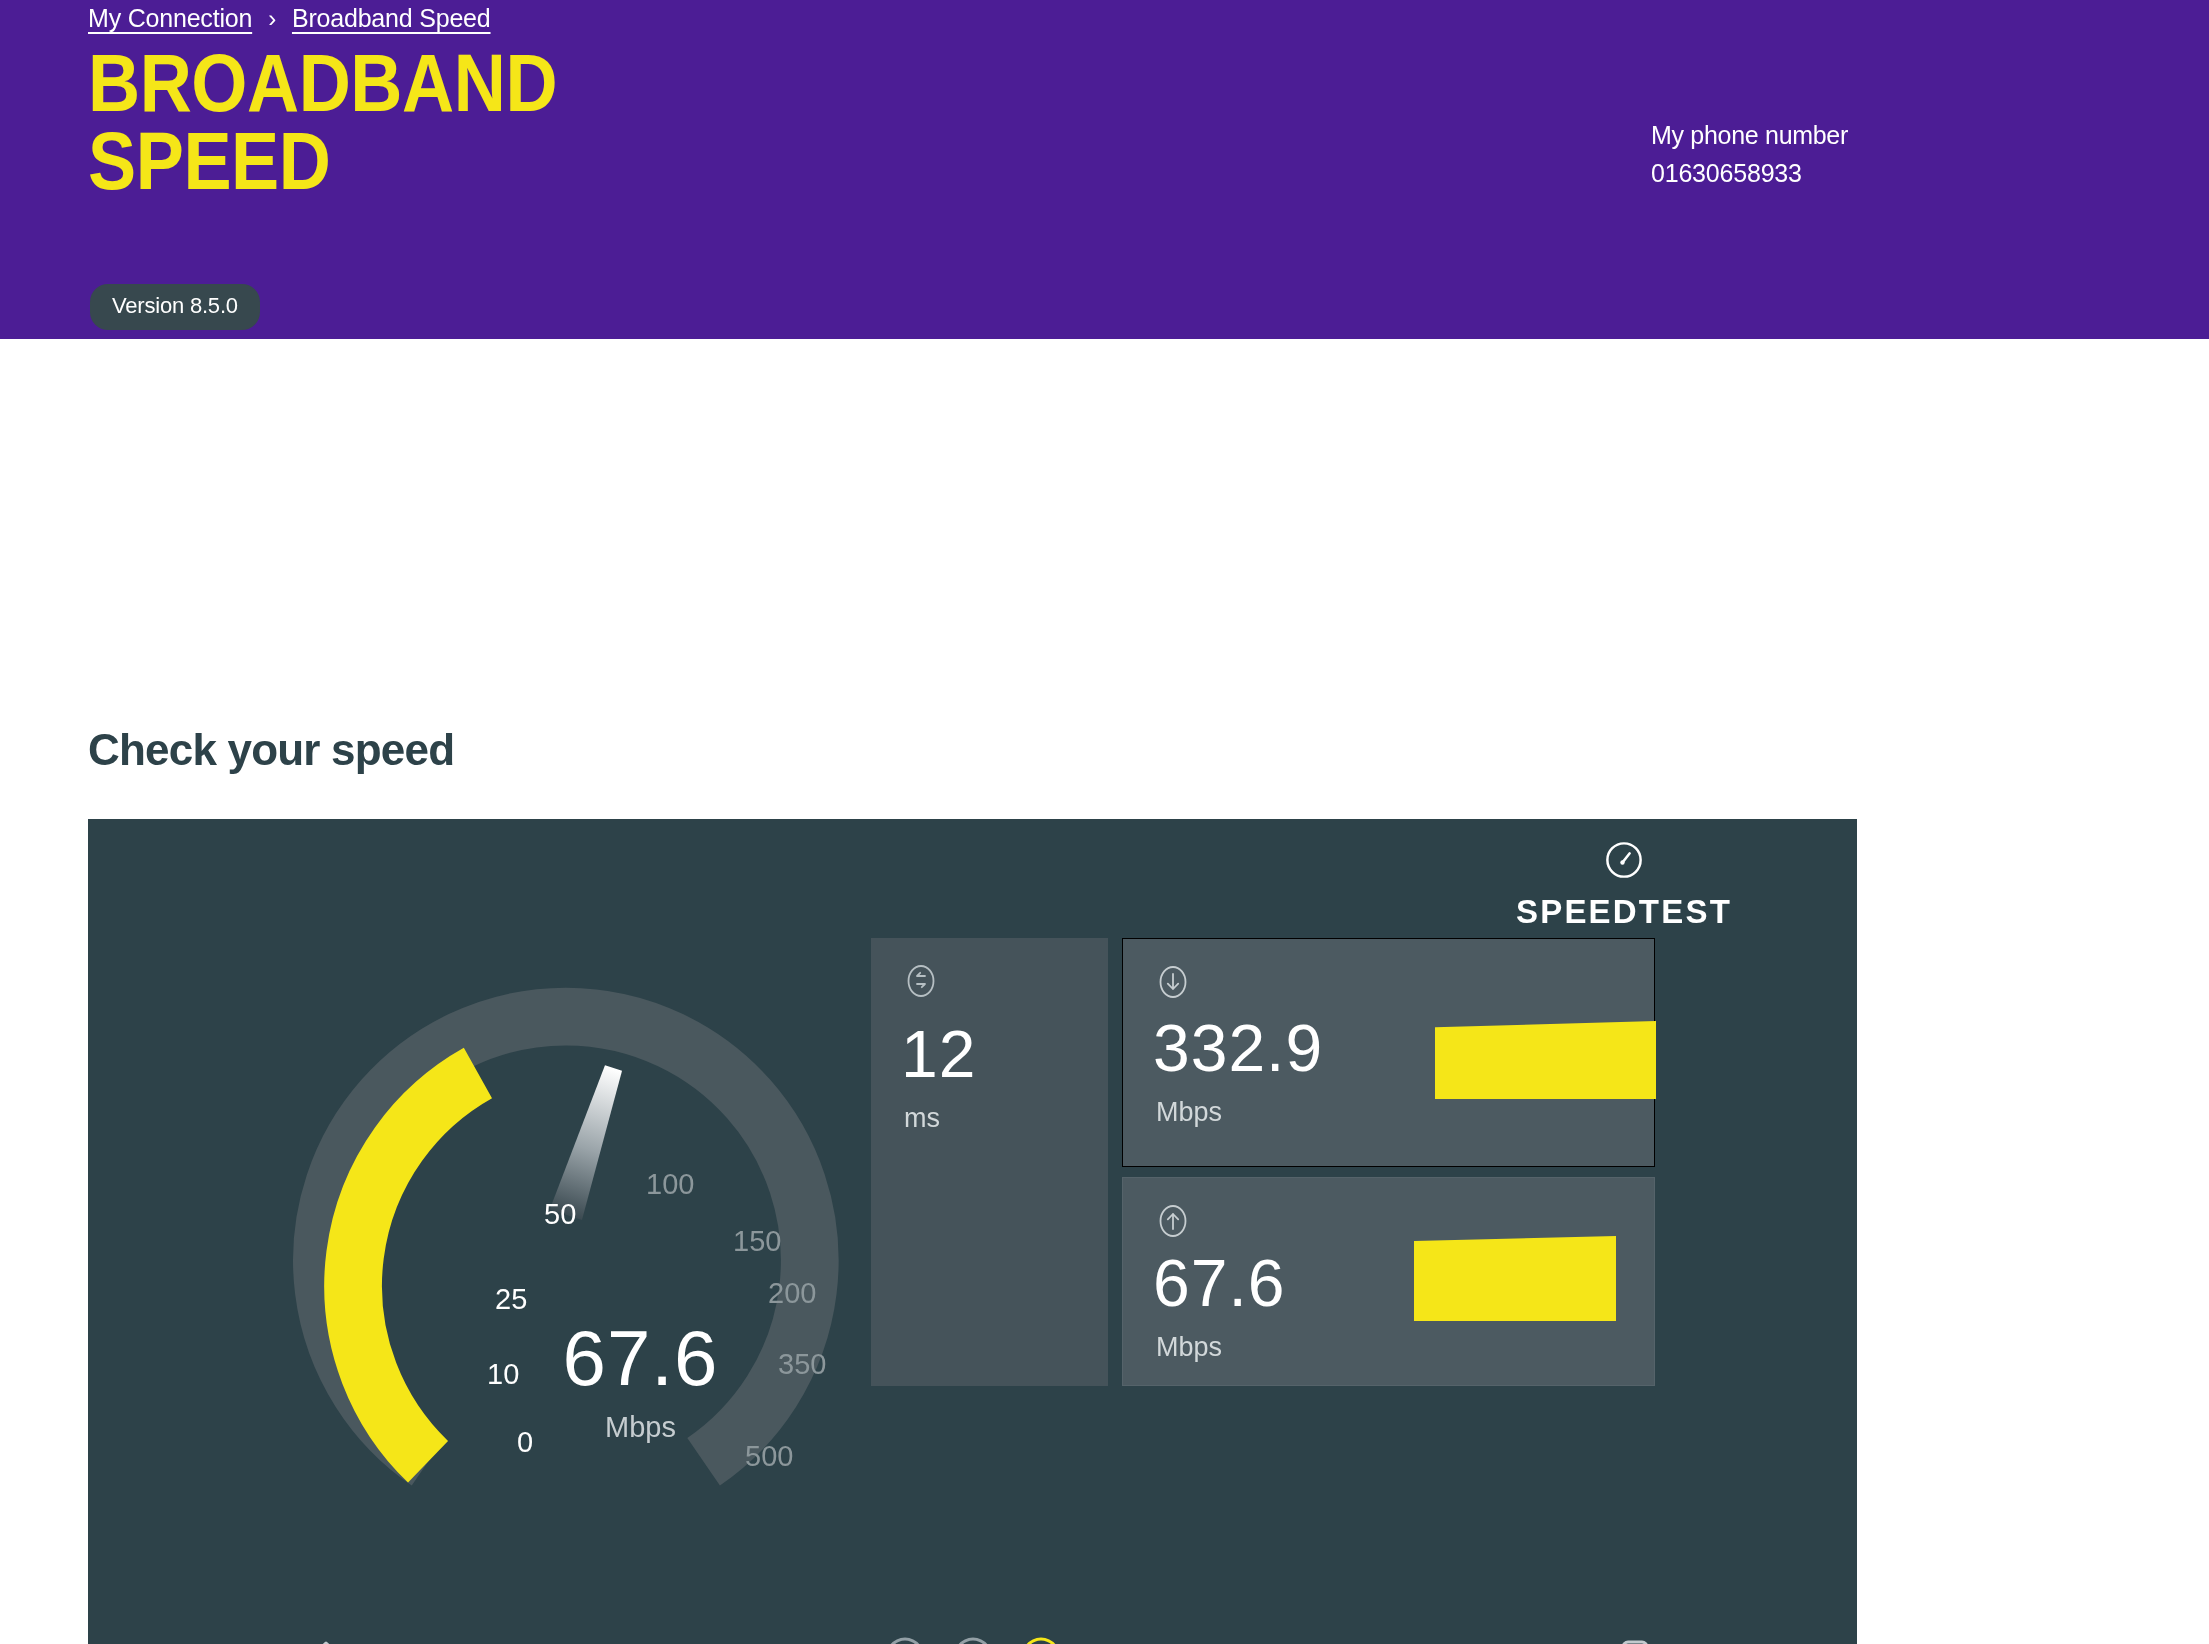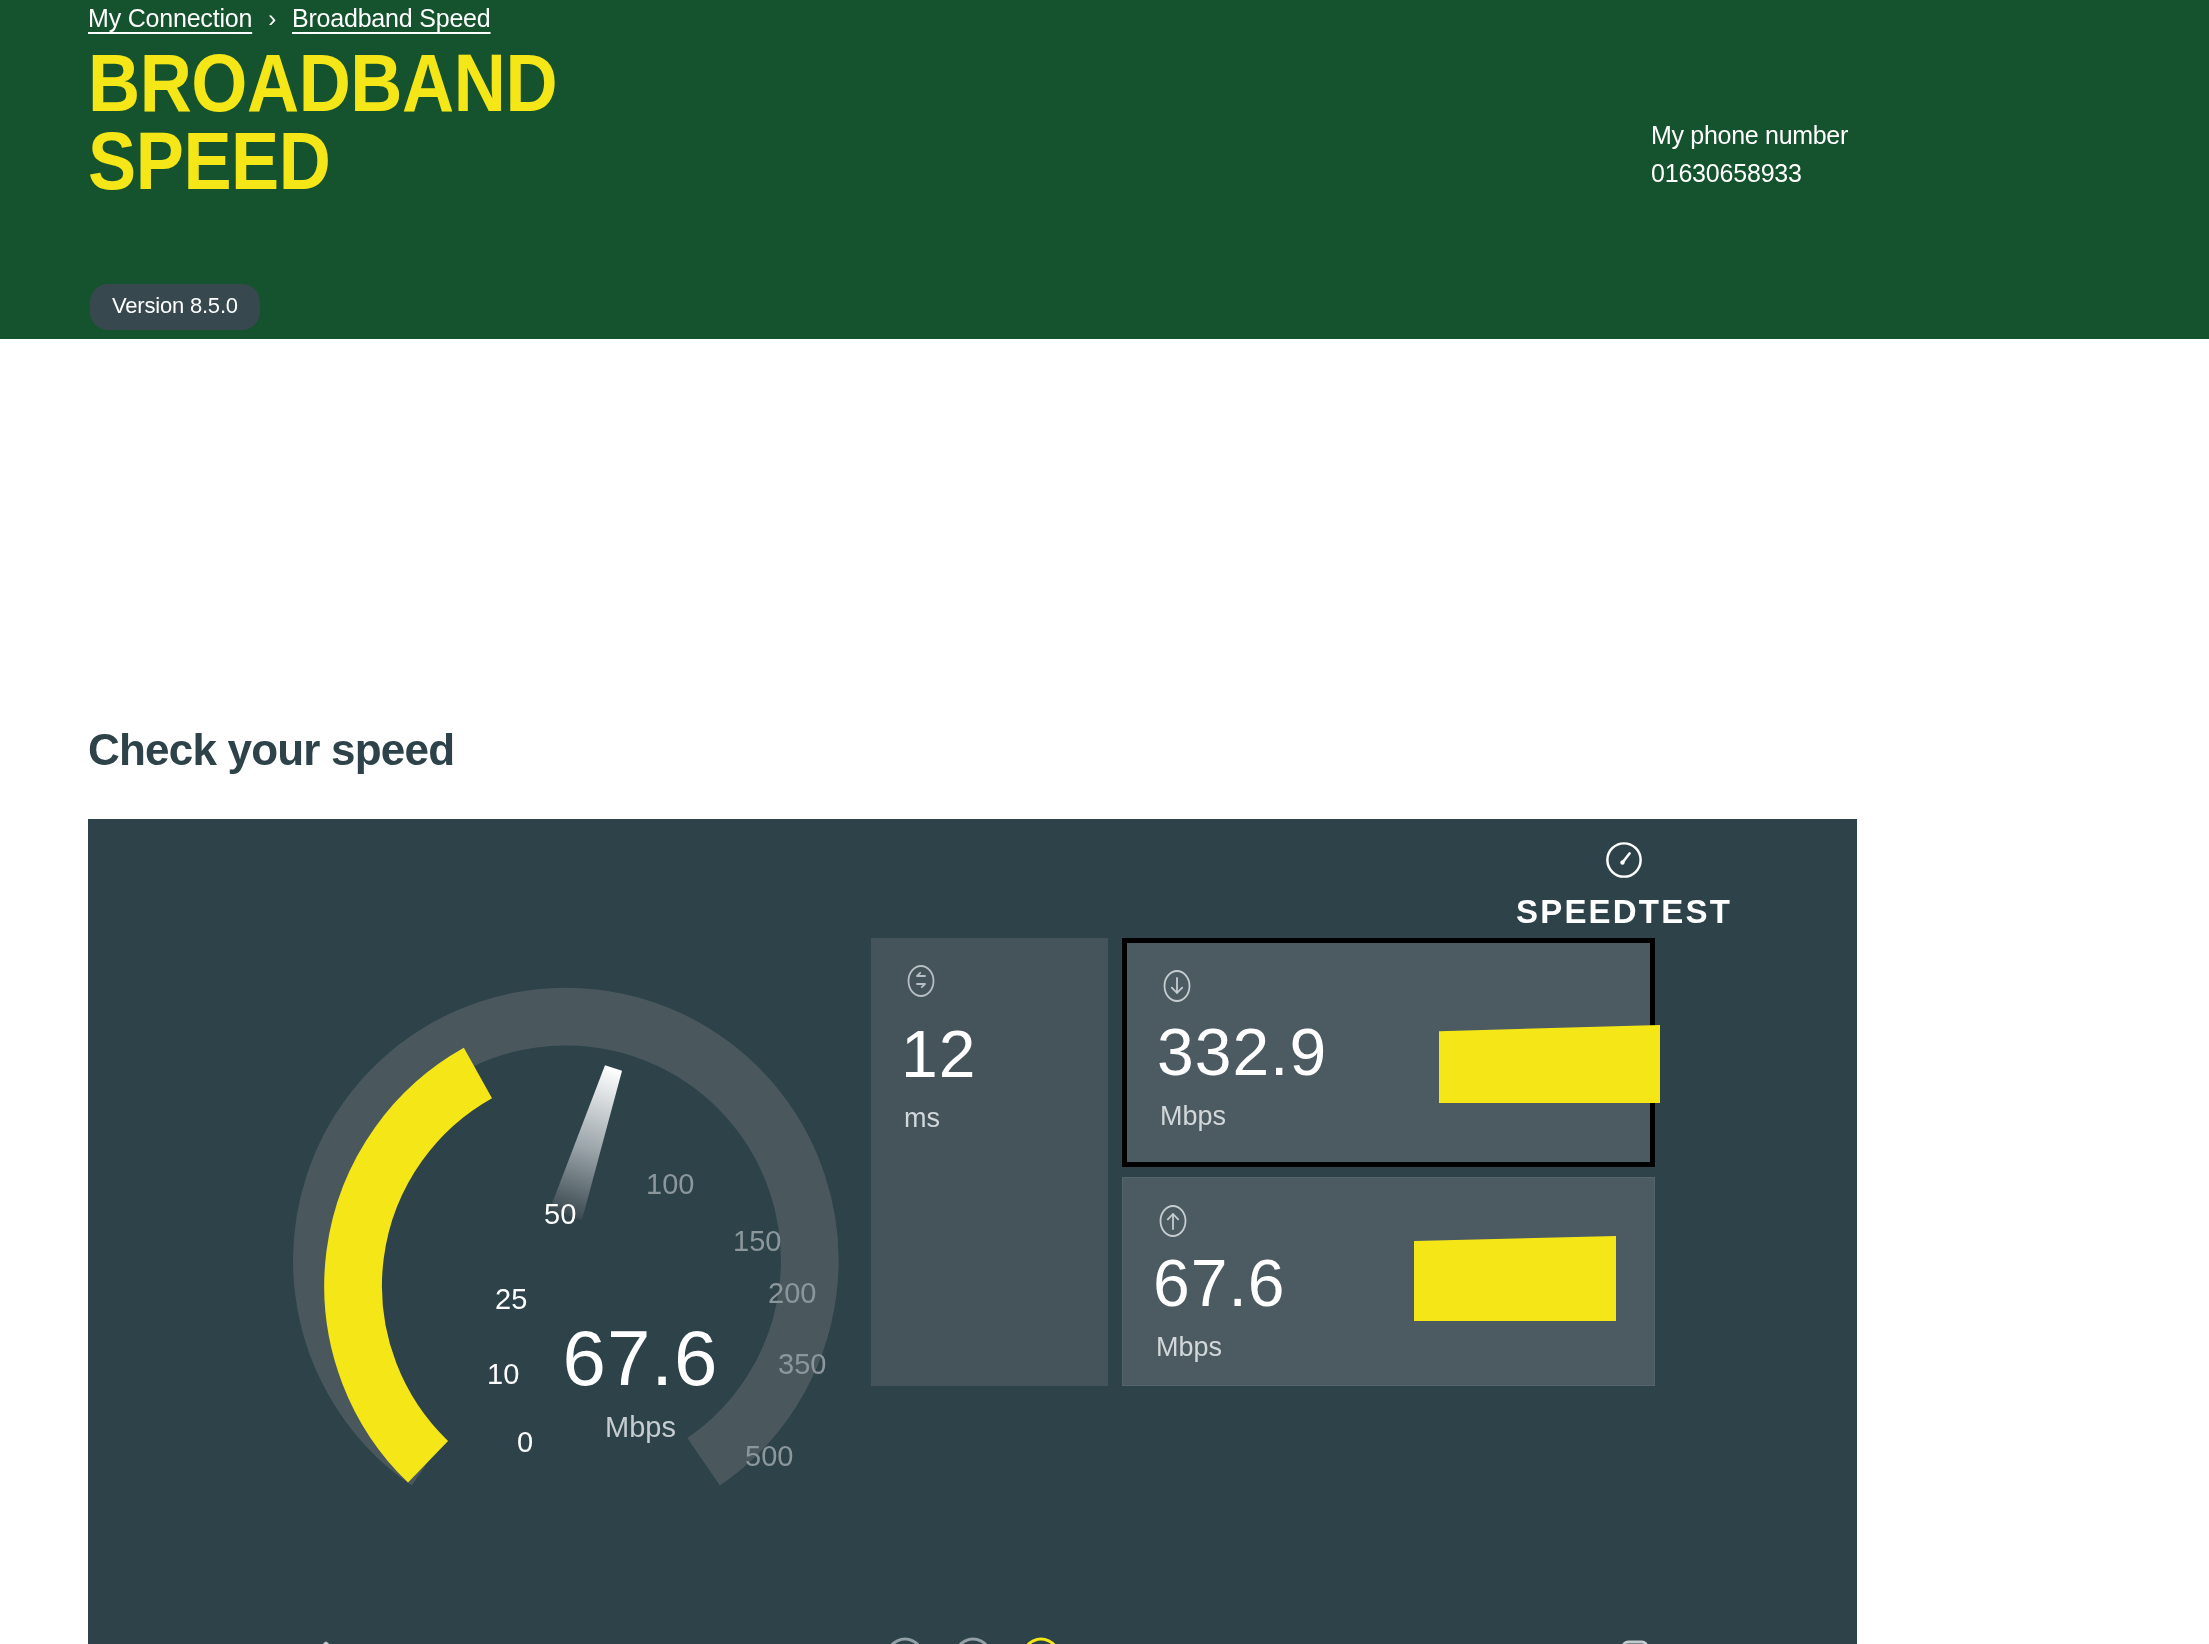--- a/index.html
+++ b/index.html
@@ -11,21 +11,21 @@
     background: #ffffff;
     font-family: "Liberation Sans", sans-serif;
     -webkit-font-smoothing: antialiased;
   }
 
   
   .header {
     position: relative;
     width: 2210px;
     height: 339px;
-    background: #14532d;
+    background: #4c1d95;
     padding: 0;
   }
   .breadcrumb {
     position: absolute;
     left: 88px;
     top: 4px;
     display: flex;
     align-items: center;
     gap: 14px;
     font-size: 25px;
@@ -165,21 +165,21 @@
     color: #C6CDD0;
     font-size: 29px;
     margin-top: 14px;
   }
 
   
   .stats { position: absolute; left: 783px; top: 119px; width: 786px; height: 324px; }
   .stat-card { position: absolute; background: #45535A; }
   #card-ping { left: 0;   top: 0;   width: 237px; height: 448px; }
   #card-down { left: 251px; top: 0;  width: 533px; height: 229px;
-               background: #4C5A61; border: 5px solid #000000; }
+               background: #4C5A61; border: 1px solid #000000; }
   #card-up   { left: 251px; top: 239px; width: 533px; height: 209px;
                background: #4C5A61; border: 1px solid #55636A; }
   .stat-icon { position: absolute; left: 33px; top: 26px; width: 34px; height: 34px; }
   .stat-value {
     position: absolute;
     left: 30px;
     color: #ffffff;
     font-size: 66px;
     font-weight: 300;
     line-height: 1;

